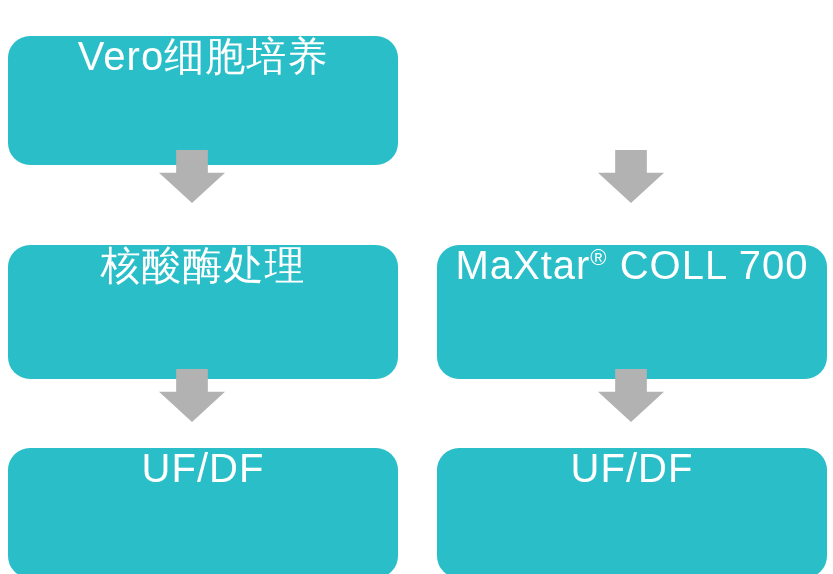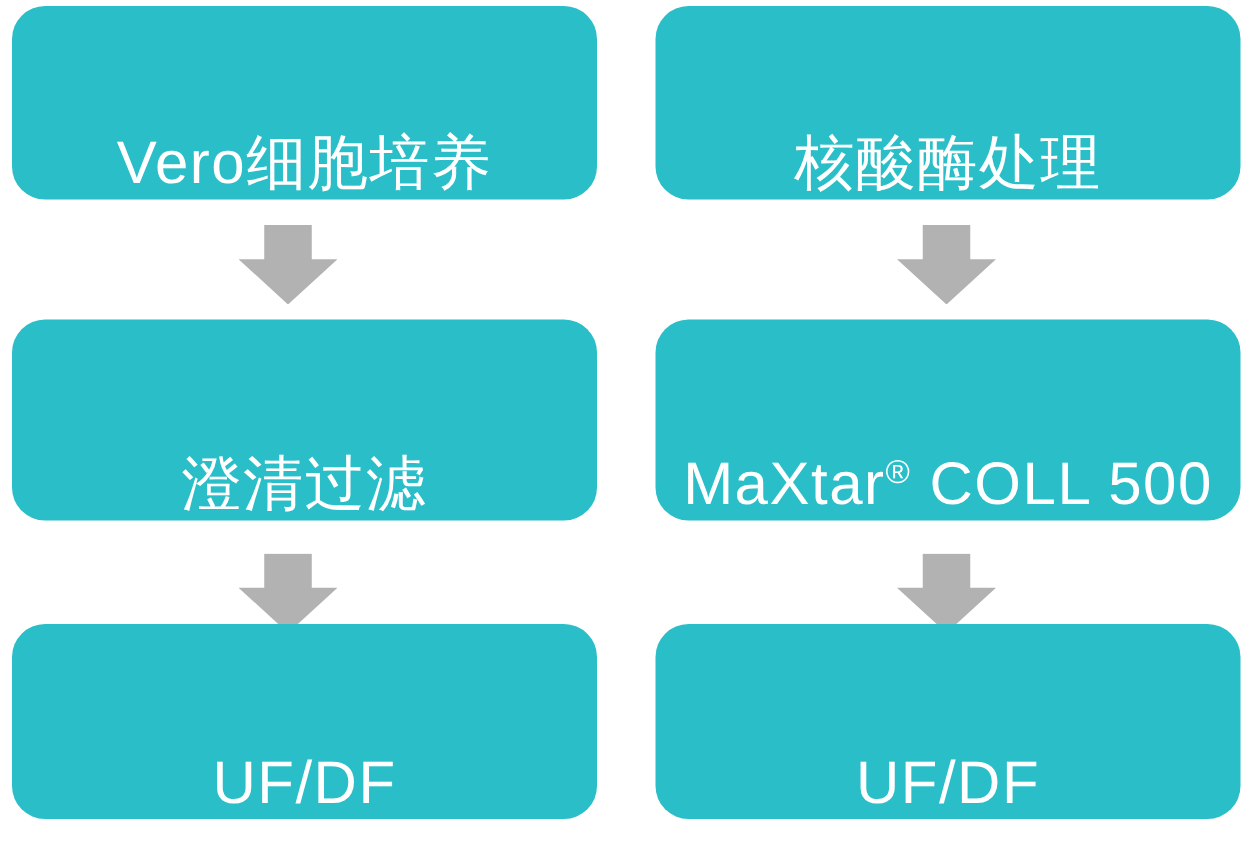--- a/index.html
+++ b/index.html
@@ -14,22 +14,23 @@
     background: var(--canvas-bg, #ffffff);
     overflow: hidden;
     font-family: "Liberation Sans", "DejaVu Sans", sans-serif;
   }
   .box {
     position: absolute;
     width: 390px;
     border-radius: 22px;
     background: var(--box-fill, #2ABEC8);
     display: flex;
-    align-items: flex-end;
+    align-items: flex-start;
     justify-content: center;
+    margin-top: 32px;
   }
   .col-left  { left: 8px; }
   .col-right { left: 437px; }
   .row-1 { top: 4px;   height: 129px; }
   .row-2 { top: 213px; height: 134px; }
   .row-3 { top: 416px; height: 130px; }
   .box-label {
     color: var(--box-text, #ffffff);
     font-size: 40px;
     font-weight: 400;
@@ -61,37 +62,34 @@
 
 <div class="canvas">
 
   <div class="box col-left row-1">
     <span class="box-label">Vero细胞培养</span>
   </div>
 
   <div class="arrow col-left gap-1"></div>
 
   <div class="box col-left row-2">
-    <span class="box-label">澄清过滤</span>
+    <span class="box-label">核酸酶处理</span>
   </div>
 
   <div class="arrow col-left gap-2"></div>
 
   <div class="box col-left row-3">
     <span class="box-label">UF/DF</span>
   </div>
 
-  <div class="box col-right row-1">
-    <span class="box-label">核酸酶处理</span>
-  </div>
 
   <div class="arrow col-right gap-1"></div>
 
   <div class="box col-right row-2">
-    <span class="box-label"><span>MaXtar</span><span class="reg">®</span><span> COLL 500</span></span>
+    <span class="box-label"><span>MaXtar</span><span class="reg">®</span><span> COLL 700</span></span>
   </div>
 
   <div class="arrow col-right gap-2"></div>
 
   <div class="box col-right row-3">
     <span class="box-label">UF/DF</span>
   </div>
 
 </div>
 

